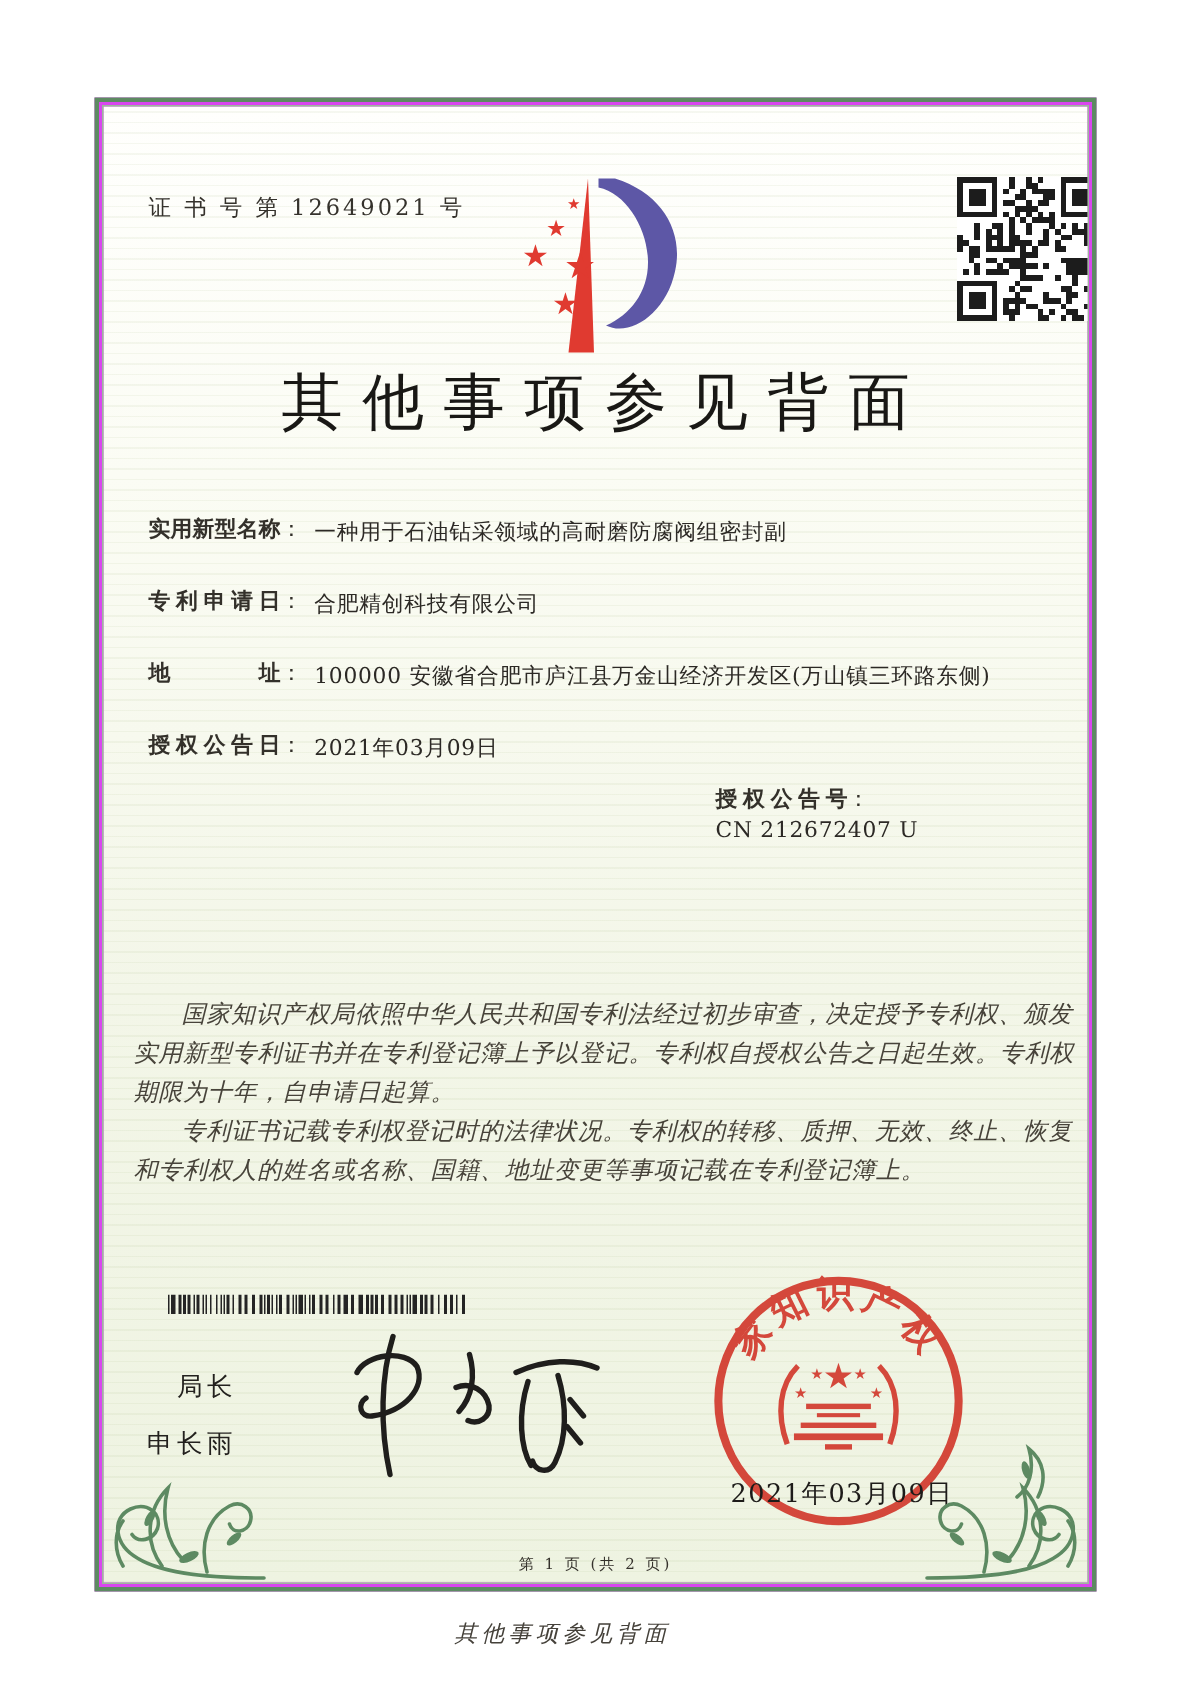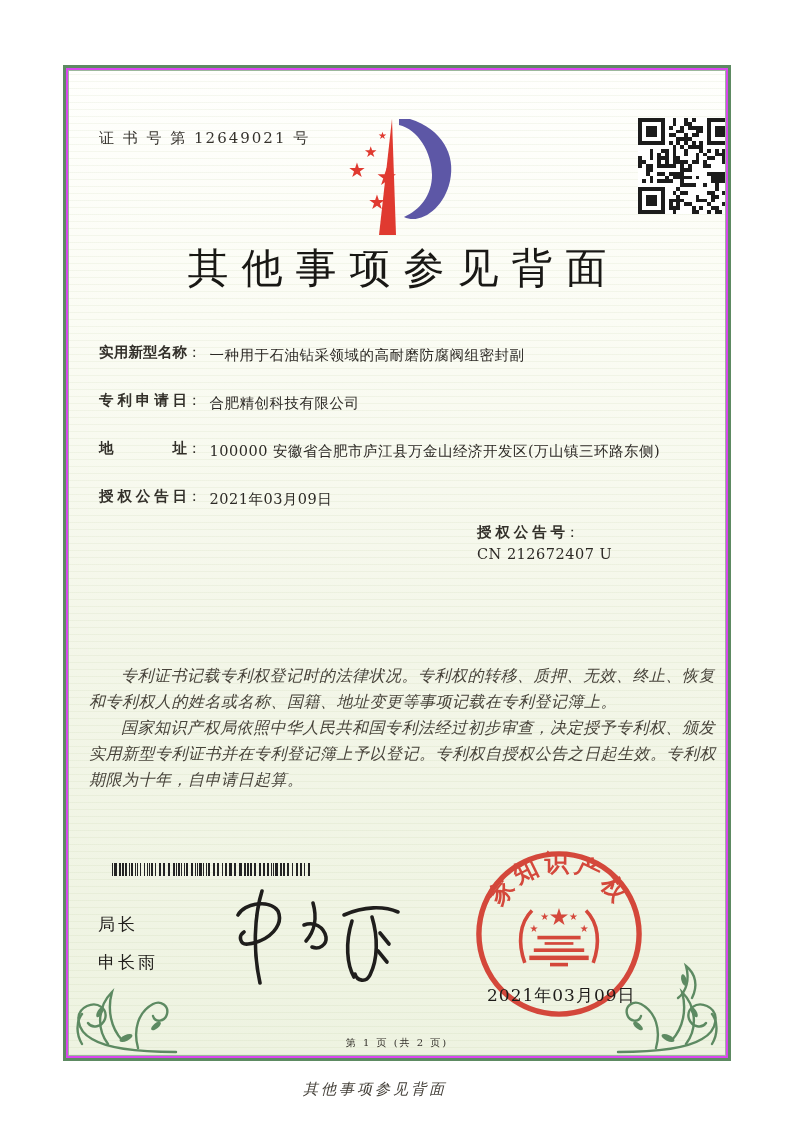--- a/index.html
+++ b/index.html
@@ -29,21 +29,21 @@
   }
   .fields{position:absolute;left:30px;top:272px;width:610px;font-size:14.5px;}
   .frow{position:relative;margin-bottom:0;min-height:48px;}
   .flabel{display:inline-block;width:88px;text-align:justify;text-align-last:justify;vertical-align:top;color:#33302a;font-weight:bold;}
   .fcolon{display:inline-block;vertical-align:top;margin-right:8px;color:#33302a;}
   .fvalue{display:inline-block;vertical-align:top;max-width:460px;letter-spacing:0.5px;line-height:24px;color:#2c2925;}
   .pair2{position:absolute;left:378px;top:0;margin-top:36px;}
   .paras{position:absolute;left:20px;top:592px;width:636px;font-size:16px;line-height:26px;color:#47433a;font-style:italic;}
   .paras p{margin:0;text-indent:2em;letter-spacing:0.5px;}
   .barcode{position:absolute;left:43px;top:792px;width:200px;height:13px;}
-  .officer{position:absolute;left:29px;top:842px;font-size:17px;letter-spacing:3px;color:#23211e;}
+  .officer{position:absolute;left:29px;top:842px;font-size:17px;letter-spacing:3px;color:#23211e;text-align:right;}
   .officer div{margin-bottom:15px;}
   .signature{position:absolute;left:149px;top:808px;width:200px;height:115px;}
   .seal{position:absolute;left:400px;top:773px;width:180px;height:180px;opacity:0.93;}
   .sealtext{font-size:27px;letter-spacing:5px;fill:#d23b2f;font-weight:bold;font-family:"DejaVu Serif","Liberation Serif",serif;}
   .sealdate{position:absolute;left:418px;top:913px;font-size:17px;letter-spacing:1px;color:#1d1b19;}
   .pageinfo{position:absolute;left:0;top:965px;width:100%;text-align:center;font-size:10px;letter-spacing:2px;color:#34312b;}
   .flourish{position:absolute;bottom:-3px;width:112px;height:112px;}
   .flourish.left{left:-3px;}
   .flourish.right{right:-3px;transform:scaleX(-1);}
   .backnote{position:absolute;left:0;top:1080px;width:750px;text-align:center;font-size:15px;letter-spacing:3px;color:#45413a;font-style:italic;}
@@ -288,22 +288,22 @@
     </div>
     <div class="frow">
       <span class="flabel">授权公告日</span><span class="fcolon">：</span><span class="fvalue">2021年03月09日</span>
       <span class="pair2">
         <span class="flabel">授权公告号</span><span class="fcolon">：</span><span class="fvalue">CN 212672407 U</span>
       </span>
     </div>
   </div>
 
   <div class="paras">
+    <p>国家知识产权局依照中华人民共和国专利法经过初步审查，决定授予专利权、颁发实用新型专利证书并在专利登记簿上予以登记。专利权自授权公告之日起生效。专利权期限为十年，自申请日起算。</p>
     <p>专利证书记载专利权登记时的法律状况。专利权的转移、质押、无效、终止、恢复和专利权人的姓名或名称、国籍、地址变更等事项记载在专利登记簿上。</p>
-    <p>国家知识产权局依照中华人民共和国专利法经过初步审查，决定授予专利权、颁发实用新型专利证书并在专利登记簿上予以登记。专利权自授权公告之日起生效。专利权期限为十年，自申请日起算。</p>
   </div>
 
   <svg class="barcode" viewBox="0 0 200 13" preserveAspectRatio="none">
         <rect x="0" y="0" width="1" height="13" fill="#242424"></rect>
         <rect x="2" y="0" width="3" height="13" fill="#242424"></rect>
         <rect x="7" y="0" width="2" height="13" fill="#242424"></rect>
         <rect x="10" y="0" width="2" height="13" fill="#242424"></rect>
         <rect x="13" y="0" width="2" height="13" fill="#242424"></rect>
         <rect x="17" y="0" width="1" height="13" fill="#242424"></rect>
         <rect x="19" y="0" width="2" height="13" fill="#242424"></rect>

